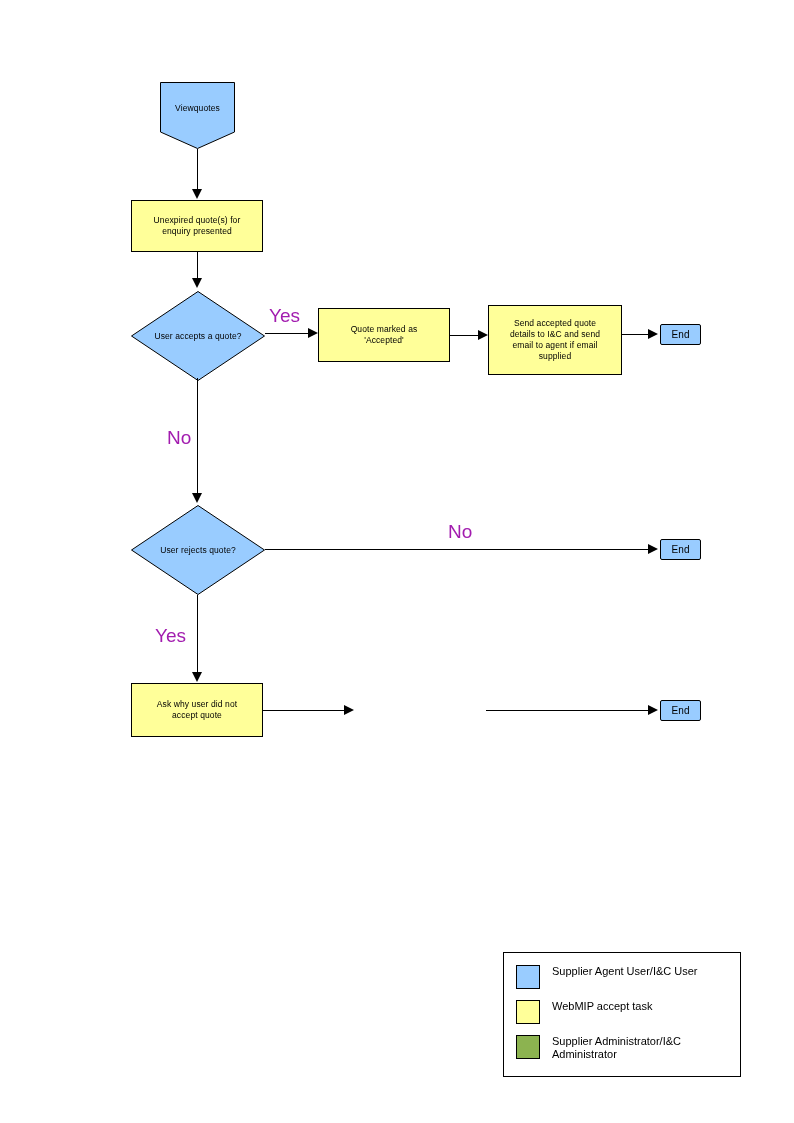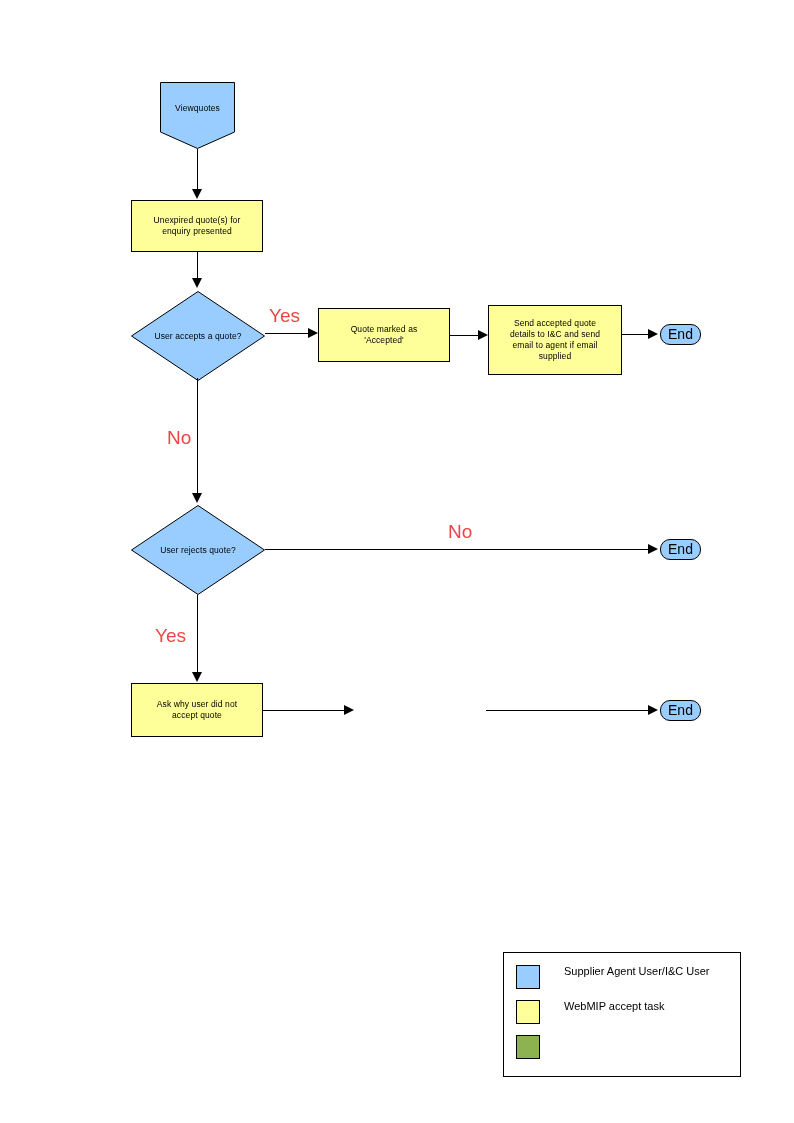--- a/index.html
+++ b/index.html
@@ -64,22 +64,22 @@
   }
   .diamond .dia-label {
     position: relative;
     z-index: 2;
     width: 78%;
   }
   
   .terminator {
     background: #99ccff;
     border: 1px solid #000000;
-    border-radius: 10px;
-    font-size: 14px;
+    border-radius: 2px;
+    font-size: 10px;
   }
   
   .line-h, .line-v {
     position: absolute;
     background: #000000;
   }
   .line-h { height: 1px; }
   .line-v { width: 1px; }
   
   .arrow-down {
@@ -94,21 +94,21 @@
     width: 0; height: 0;
     border-top: 5px solid transparent;
     border-bottom: 5px solid transparent;
     border-left: 10px solid #000000;
   }
   
   .branch-label {
     position: absolute;
     font-size: 19px;
     line-height: 20px;
-    color: #ef4444;
+    color: #a21caf;
     white-space: nowrap;
   }
   
   #legend {
     position: absolute;
     border: 1px solid #000000;
     background: #ffffff;
     box-sizing: border-box;
   }
   .legend-row {
@@ -116,21 +116,21 @@
     display: flex;
     align-items: flex-start;
   }
   .legend-swatch {
     width: 22px;
     height: 22px;
     border: 1px solid #000000;
     flex: 0 0 auto;
   }
   .legend-text {
-    margin-left: 24px;
+    margin-left: 12px;
     font-size: 11px;
     line-height: 13px;
     color: #000000;
     max-width: 185px;
   }
 </style>
 </head>
 <body>
 
 <div id="canvas">
@@ -226,17 +226,18 @@
       <span class="legend-text">Supplier Agent User/I&amp;C User</span>
     </div>
 
     <div class="legend-row" style="left:12px; top:47px;">
       <span class="legend-swatch" style="background:#ffff99;"></span>
       <span class="legend-text">WebMIP accept task</span>
     </div>
 
     <div class="legend-row" style="left:12px; top:82px;">
       <span class="legend-swatch" style="background:#8cb350;"></span>
+      <span class="legend-text">Supplier Administrator/I&amp;C Administrator</span>
     </div>
 
   </div>
 
 </div>
 
 </body></html>

